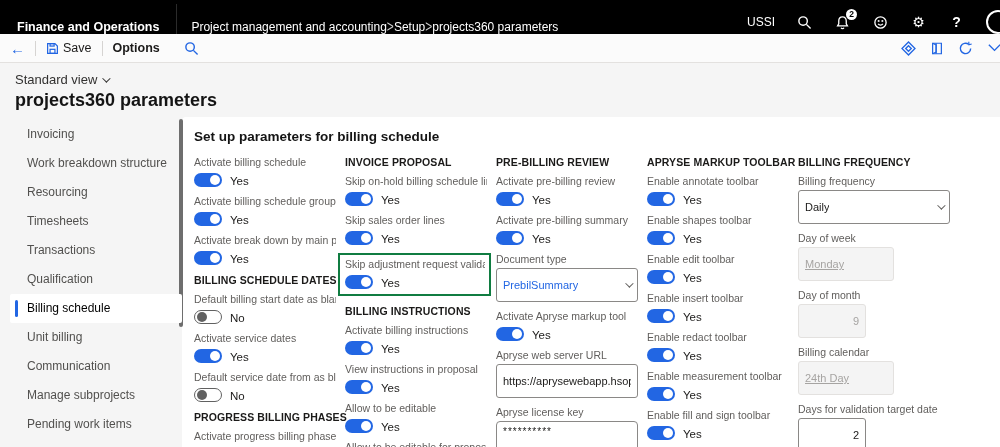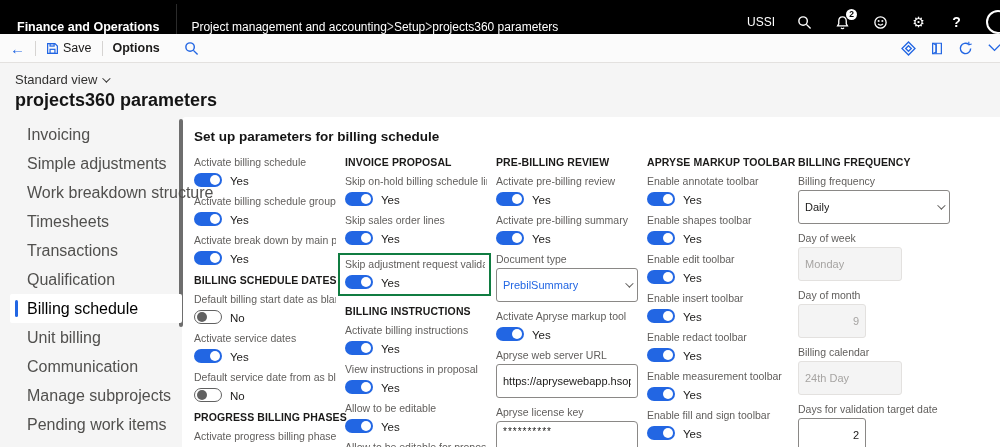--- a/index.html
+++ b/index.html
@@ -37,21 +37,21 @@
   
   .pagehead { padding:7px 0 6px 15px; background:#f5f5f5; }
   .viewsel { font-size:13px; color:#323130; display:inline-flex; align-items:center; gap:5px; cursor:pointer; }
   .chev { width:6px; height:6px; border-right:1.4px solid #323130; border-bottom:1.4px solid #323130;
     transform:rotate(45deg) translateY(-2px); display:inline-block; }
   .ptitle { font-size:18px; font-weight:700; color:#141414; margin-top:2px; }
 
   
   .body { display:flex; height:336px; }
   .sidenav { width:172px; margin-left:10px; position:relative; flex:none; padding-top:3px; }
-  .side-item { height:29px; line-height:29px; padding-left:17px; font-size:16px; color:#51504e;
+  .side-item { height:29px; line-height:29px; padding-left:17px; font-size:12px; color:#51504e;
     cursor:pointer; white-space:nowrap; position:relative; border-radius:2px; }
   .side-item.sel { background:#fff; color:#000; font-weight:500; }
   .side-item.sel::before { content:""; position:absolute; left:5px; top:6px; bottom:6px; width:3px;
     background:#2266E3; border-radius:2px; }
   .navscroll { position:absolute; right:-1px; top:2px; width:4px; height:208px; background:#6e6e6e; border-radius:2px; }
 
   .panel { flex:1; background:#fff; border-radius:4px 0 0 0; padding:12px 0 0 12px; overflow:hidden; }
   .fheading { font-size:13.5px; font-weight:700; color:#141414; margin-bottom:12px; }
   .cols { display:flex; gap:9px; }
   .col { width:142px; flex:none; }
@@ -74,21 +74,21 @@
   .knob { position:absolute; top:50%; transform:translateY(-50%); width:10px; height:10px; border-radius:50%; }
   .tstate { font-size:11.5px; color:#1b1a19; }
 
   .ctl { height:20px; border:1px solid #8a8886; border-radius:3px; background:#fff; font-size:11px;
     color:#1b1a19; display:flex; align-items:center; padding:16px 6px; cursor:text; }
   .ctl.select { cursor:pointer; justify-content:space-between; }
   .ctl.select .chev { border-color:#605e5c; transform:rotate(45deg) translateY(-2px); }
   .ctl .accent { color:#2266E3; }
   .ctl.disabled { background:#f4f4f4; border-color:#e3e1df; color:#a6a4a2; cursor:default; }
   .ctl.right { justify-content:flex-end; }
-  .ctl.sm { width:68px; } .ctl.md { width:104px; }
+  .ctl.sm { width:68px; } .ctl.md { width:96px;text-decoration:underline; }
   .ctl.full { width:100%; }
   .tarea { height:112px; align-items:flex-start; padding-top:4px; border-radius:4px; font-size:10px;
     letter-spacing:1px; }
   .ellip { white-space:nowrap; overflow:hidden; max-width:100%; }
 </style>
 </head>
 <body>
 
 <div class="topbar">
   <div class="appname">Finance and Operations</div>
@@ -183,22 +183,22 @@
     <span>Standard view</span>
     <span class="chev"></span>
   </span>
   <div class="ptitle">projects360 parameters</div>
 </div>
 
 <div class="body">
   <div class="sidenav" id="sidenav">
     <div class="navscroll"></div>
   <div class="side-item">Invoicing</div>
-      <div class="side-item">Simple adjustments</div>
       <div class="side-item">Work breakdown structure</div>
+      <div class="side-item">Resourcing</div>
       <div class="side-item">Timesheets</div>
       <div class="side-item">Transactions</div>
       <div class="side-item">Qualification</div>
       <div class="side-item sel">Billing schedule</div>
       <div class="side-item">Unit billing</div>
       <div class="side-item">Communication</div>
       <div class="side-item">Manage subprojects</div>
       <div class="side-item">Pending work items</div>
     </div>
   <div class="panel">

